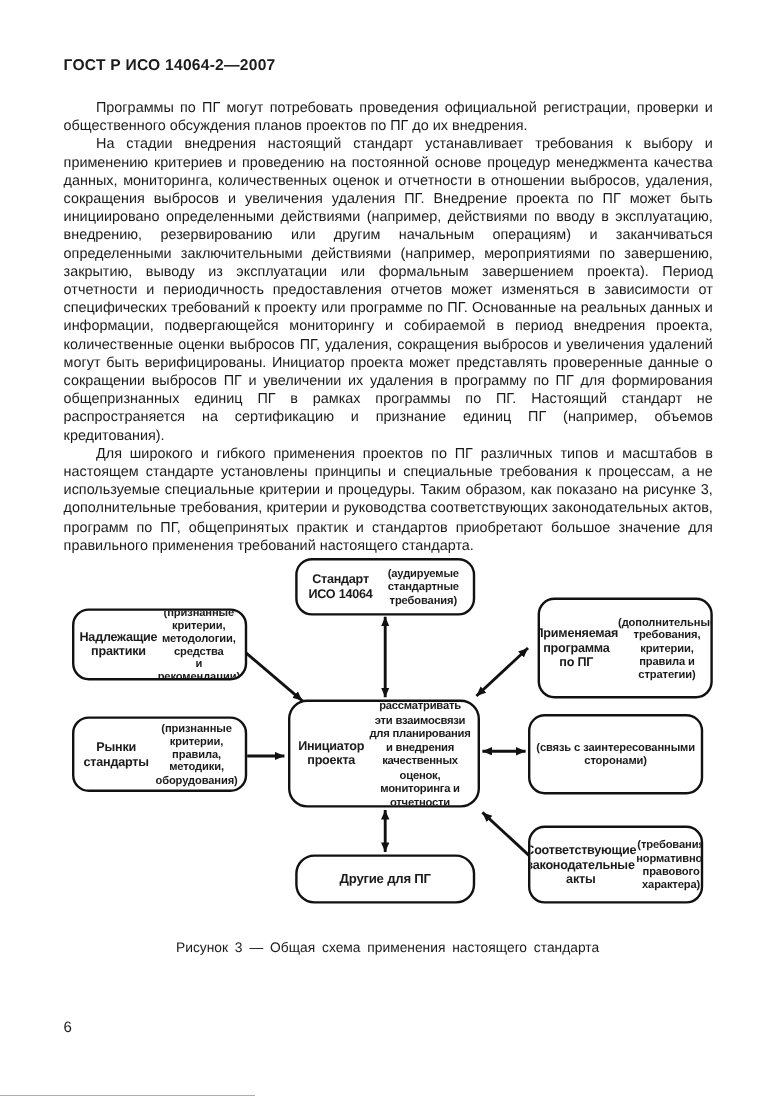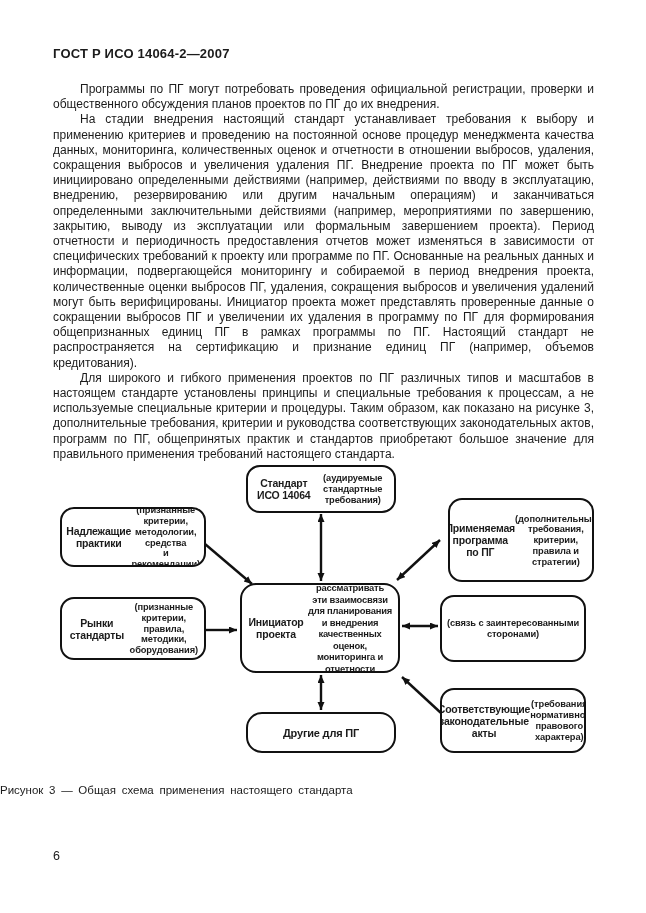--- a/index.html
+++ b/index.html
@@ -32,21 +32,21 @@
   .bs{
     font-weight:bold; font-size:9.3px; line-height:10.8px;
     white-space:pre-line; letter-spacing:-0.1px; margin-top:1px;
   }
   .bb{
     font-weight:bold; font-size:9.4px; line-height:11.5px;
     white-space:pre-line; letter-spacing:-0.2px;
   }
   .caption{
     position:absolute; left:0; top:784px; width:646px;
-    font-size:11.5px; word-spacing:2.5px;
+    text-align:center; font-size:11.5px; word-spacing:2.5px;
   }
   .page-number{
     position:absolute; left:53px; top:849px; font-size:12.5px;
   }
 </style>
 </head>
 <body>
 
 <div class="page">
 

